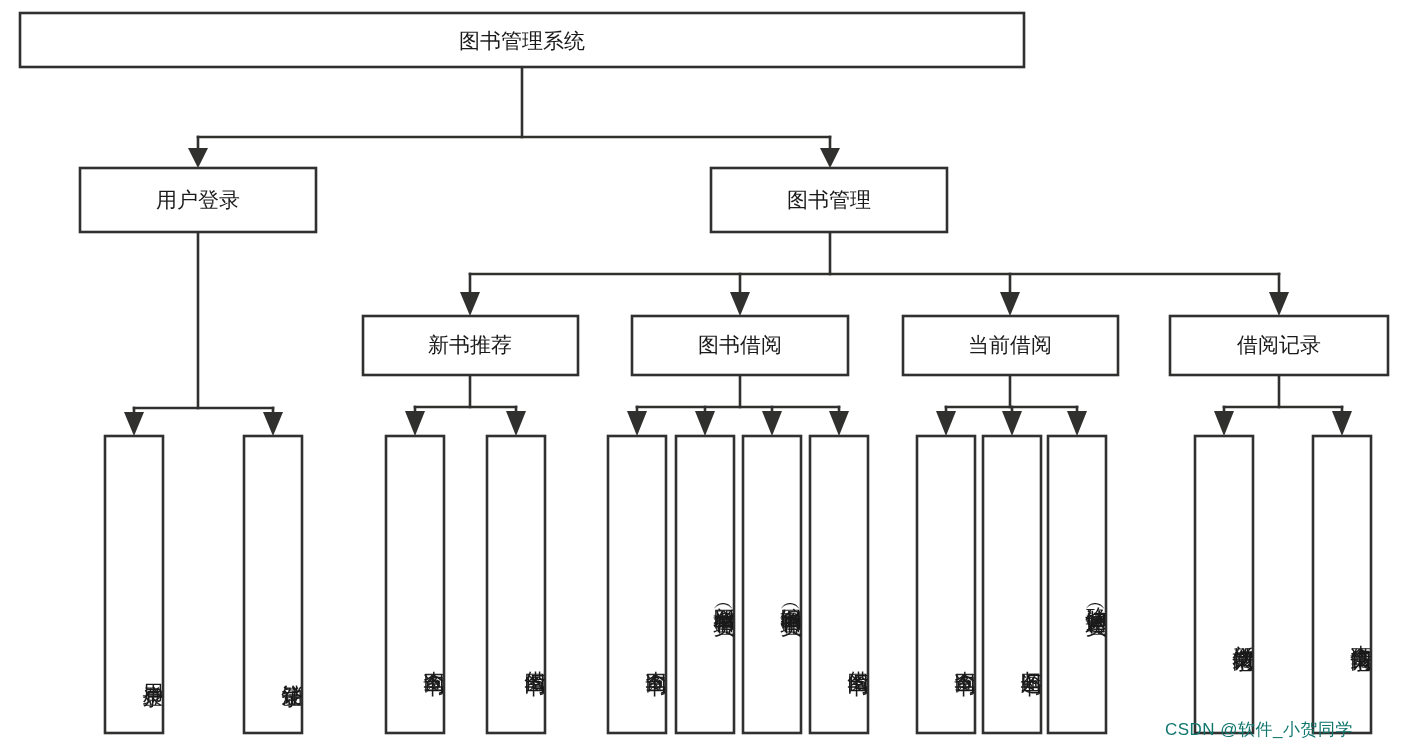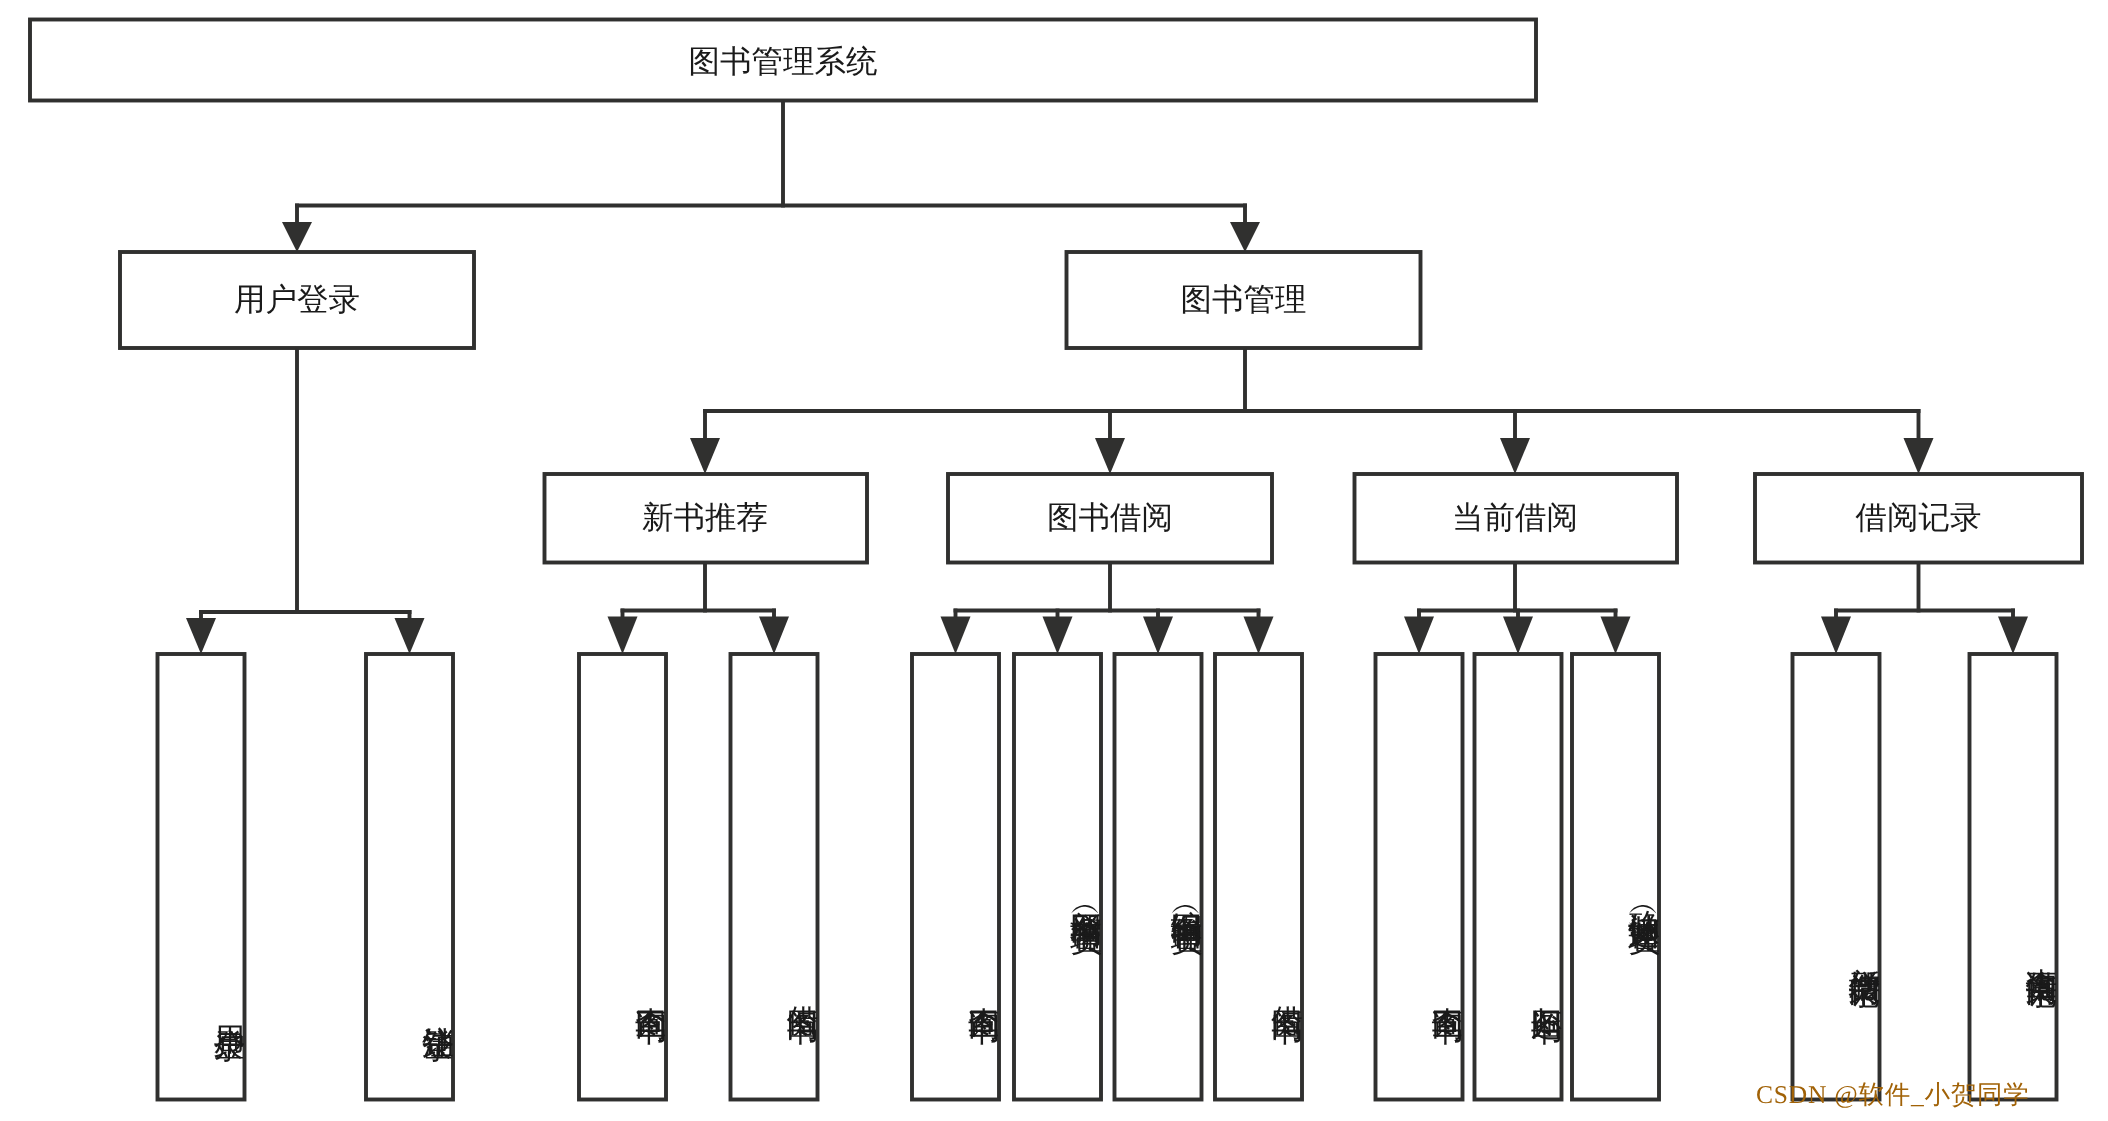--- a/index.html
+++ b/index.html
@@ -60,23 +60,23 @@
     stroke-linecap: square;
   }
   .edge-arrow {
     fill: #30302f;
     stroke: none;
   }
   #watermark {
     position: absolute;
     right: 12px;
     bottom: 6px;
-    font-family: Liberation Serif, serif;
+    font-family: Liberation Sans, sans-serif;
     font-size: 17px;
-    color: #a16207;
+    color: #0f766e;
     letter-spacing: 0.5px;
     white-space: nowrap;
     pointer-events: none;
   }
 </style>
 </head>
 <body>
 
 <div id="diagram-root">
 

